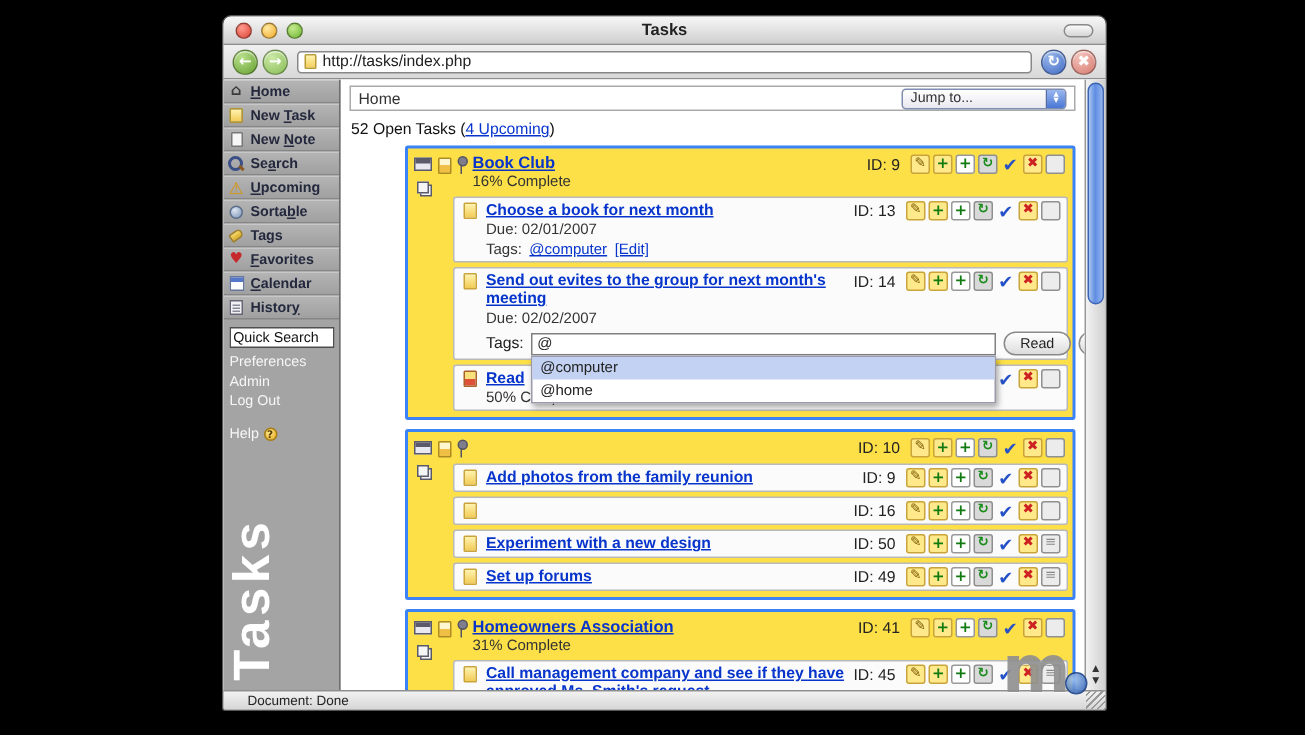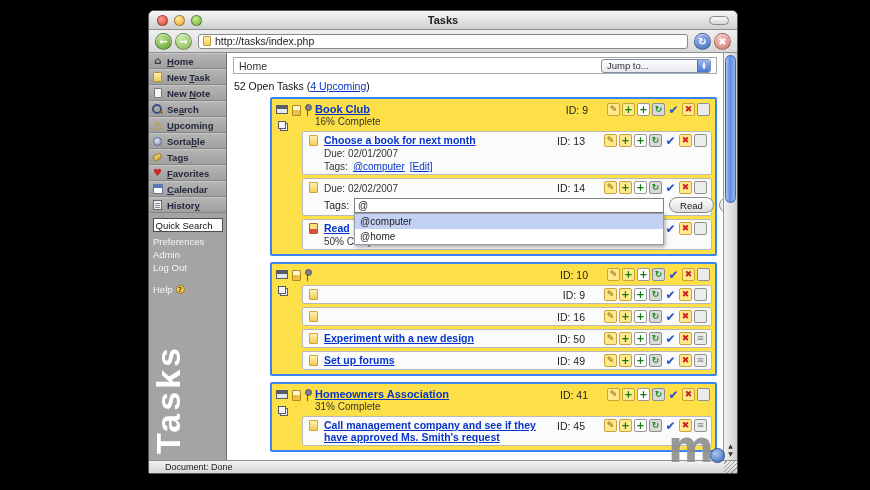--- a/index.html
+++ b/index.html
@@ -88,21 +88,21 @@
   .ic-copy{width:8px;height:8px;border:1px solid #5a5a6a;background:#f5f5f5;box-shadow:2px 2px 0 -1px #f5f5f5,2px 2px 0 0 #5a5a6a;}
   .ghead{display:flex;align-items:flex-start;padding:1px 2px 4px 2px;}
   .gh-icons{display:flex;align-items:center;gap:3px;margin-right:4px;margin-top:1px;}
   .ic-gnote{width:9px;height:11px;border:1px solid #ad8b24;background:linear-gradient(#fdf6cf 45%,#f0bf46 45%);border-radius:1px;}
   .ic-pin{width:7px;height:12px;position:relative;}
   .ic-pin::before{content:"";position:absolute;left:1px;top:0;width:5px;height:5px;border-radius:50%;background:#7d7d8d;border:1px solid #55555f;}
   .ic-pin::after{content:"";position:absolute;left:3px;top:6px;width:1px;height:6px;background:#55555f;}
   .gtitle-blk{display:flex;flex-direction:column;}
   .gtitle{font-size:11px;}
   .pctline{font-size:10px;color:#333;margin-top:1px;}
-  .rgt{margin-left:auto;display:flex;align-items:center;gap:17px;padding-left:6px;white-space:nowrap;}
+  .rgt{margin-left:auto;display:flex;align-items:center;gap:5px;padding-left:6px;white-space:nowrap;}
   .idl{font-size:10.5px;color:#222;margin-right:2px;}
   .acts{display:flex;gap:2px;align-items:center;}
   .ai{width:13px;height:13px;display:flex;align-items:center;justify-content:center;
     font-size:9px;line-height:1;border-radius:2px;font-family:"DejaVu Sans",sans-serif;}
   .ai-edit{background:#ffe98a;border:1px solid #c9a43a;color:#7c5b00;}
   .ai-add{background:#ffe98a;border:1px solid #c9a43a;color:#117a11;font-weight:bold;font-size:10px;}
   .ai-addnote{background:#fff;border:1px solid #999;color:#117a11;font-weight:bold;font-size:10px;}
   .ai-sync{background:#d9d9d9;border:1px solid #8f8f8f;color:#1a8c1a;font-weight:bold;}
   .ai-done{color:#2450c8;font-weight:bold;font-size:12px;}
   .ai-del{background:#ffe98a;border:1px solid #c9a43a;color:#c22;font-weight:bold;}
@@ -310,20 +310,21 @@
   <span class="ai ai-done glyph">✔</span>
   <span class="ai ai-del glyph">✖</span>
   <span class="ai ai-box"></span>
 </span>
           </span>
         </div>
 
         <div class="task-row z-top">
           <span class="tnote"></span>
           <span class="tmain">
+            <a class="lnk ttitle">Send out evites to the group for next month's meeting</a>
             <span class="meta">
                 <span>Due: 02/02/2007</span>
               </span>
             <span class="tagedit">
               <span>Tags:</span>
               <span class="tagbox">
                 <input value="@" style="">
                 <span class="dd">
                   <div class="dd-item sel">@computer</div>
                   <div class="dd-item">@home</div>
@@ -390,20 +391,21 @@
   <span class="ai ai-sync glyph">↻</span>
   <span class="ai ai-done glyph">✔</span>
   <span class="ai ai-del glyph">✖</span>
   <span class="ai ai-box"></span>
 </span>
           </span>
         </div>
 
         <div class="task-row">
           <span class="tnote"></span>
+          <span class="tmain"><a class="lnk ttitle">Add photos from the family reunion</a></span>
           <span class="rgt">
             <span class="idl">ID: 9</span>
             <span class="acts">
   <span class="ai ai-edit glyph">✎</span>
   <span class="ai ai-add glyph">+</span>
   <span class="ai ai-addnote glyph">+</span>
   <span class="ai ai-sync glyph">↻</span>
   <span class="ai ai-done glyph">✔</span>
   <span class="ai ai-del glyph">✖</span>
   <span class="ai ai-box"></span>

